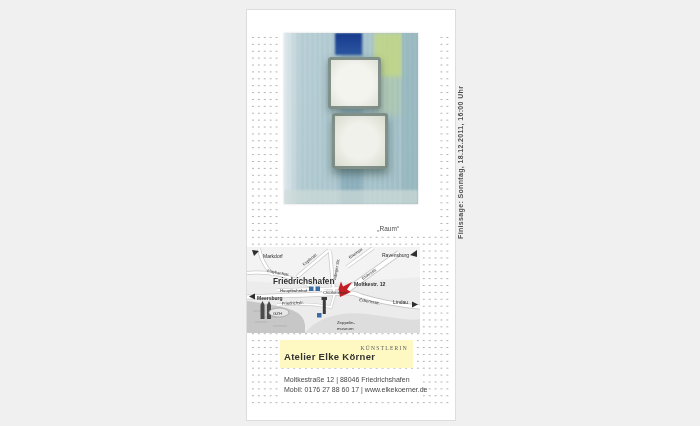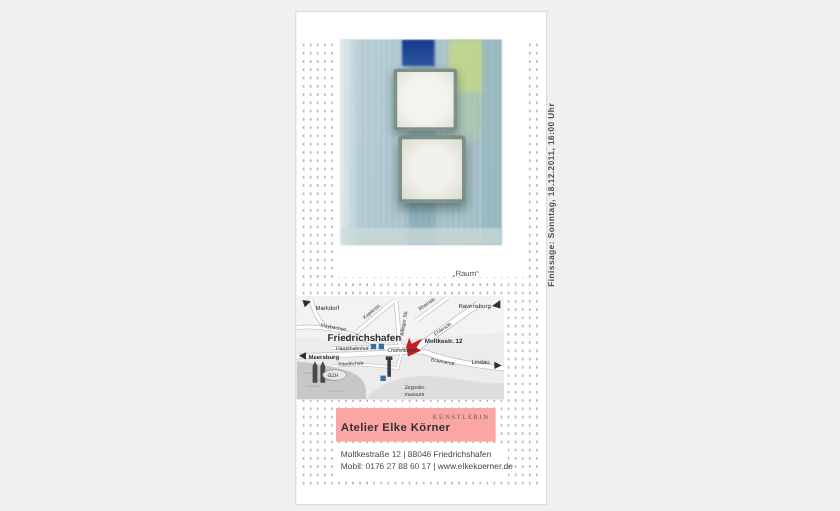--- a/index.html
+++ b/index.html
@@ -30,21 +30,21 @@
   .p-sq2{position:absolute;left:36%;top:47%;width:37%;height:29%;
             background:radial-gradient(#f0f1ea 50%,#d7dbce);border:3px solid rgba(76,98,92,.65);
             border-radius:3px;box-shadow:0 5px 9px rgba(48,70,64,.55);filter:blur(.5px);}
   .p-bottom{position:absolute;left:0;bottom:0;width:100%;height:8%;background:#cfdcd9;opacity:.7;filter:blur(1px);}
   .vertical-text{position:absolute;left:173px;top:15px;width:14px;height:196px;
             writing-mode:vertical-rl;transform:rotate(180deg);
             font-size:7px;font-weight:700;color:#4e4e4e;letter-spacing:.35px;white-space:nowrap;
             display:flex;align-items:center;}
   .caption{position:absolute;right:38px;top:197px;font-size:6.5px;color:#4e4e4e;}
   .map-block{position:absolute;left:0;top:237px;width:173px;height:86px;background:#ededed;overflow:hidden;}
-  .atelier-strip{position:absolute;left:33px;top:330px;width:133px;height:28px;background:#fca5a5;}
+  .atelier-strip{position:absolute;left:33px;top:330px;width:133px;height:28px;background:#fef9c3;}
   .artist-name{position:absolute;left:4px;top:11px;font-size:9.5px;font-weight:600;color:#333333;letter-spacing:.3px;}
   .artist-role{position:absolute;right:5px;top:5px;font-size:5.5px;letter-spacing:1.3px;color:#5a5a5a;
             font-family:"Liberation Serif","DejaVu Serif",serif;}
   .address-strip{position:absolute;left:33px;top:362px;width:143px;height:26px;background:#ffffff;
             font-size:7px;color:#474747;line-height:9.5px;padding-top:3px;box-sizing:border-box;}
   .address-strip div{padding-left:4px;white-space:nowrap;}
   svg text{font-family:"Liberation Sans","DejaVu Sans",sans-serif;fill:#2e2e2e;}
 </style>
 </head>
 <body>

